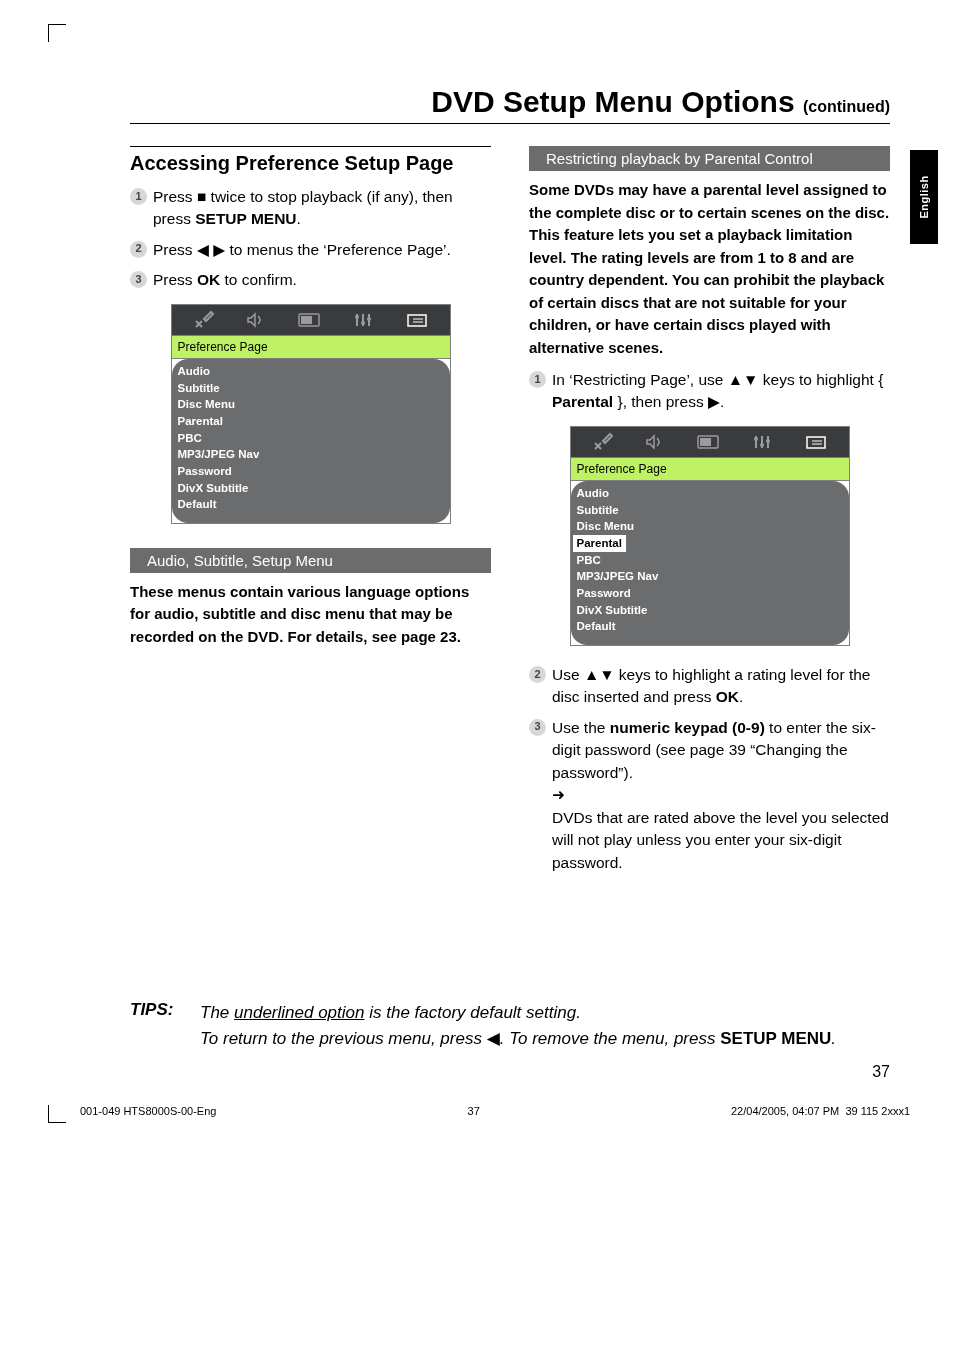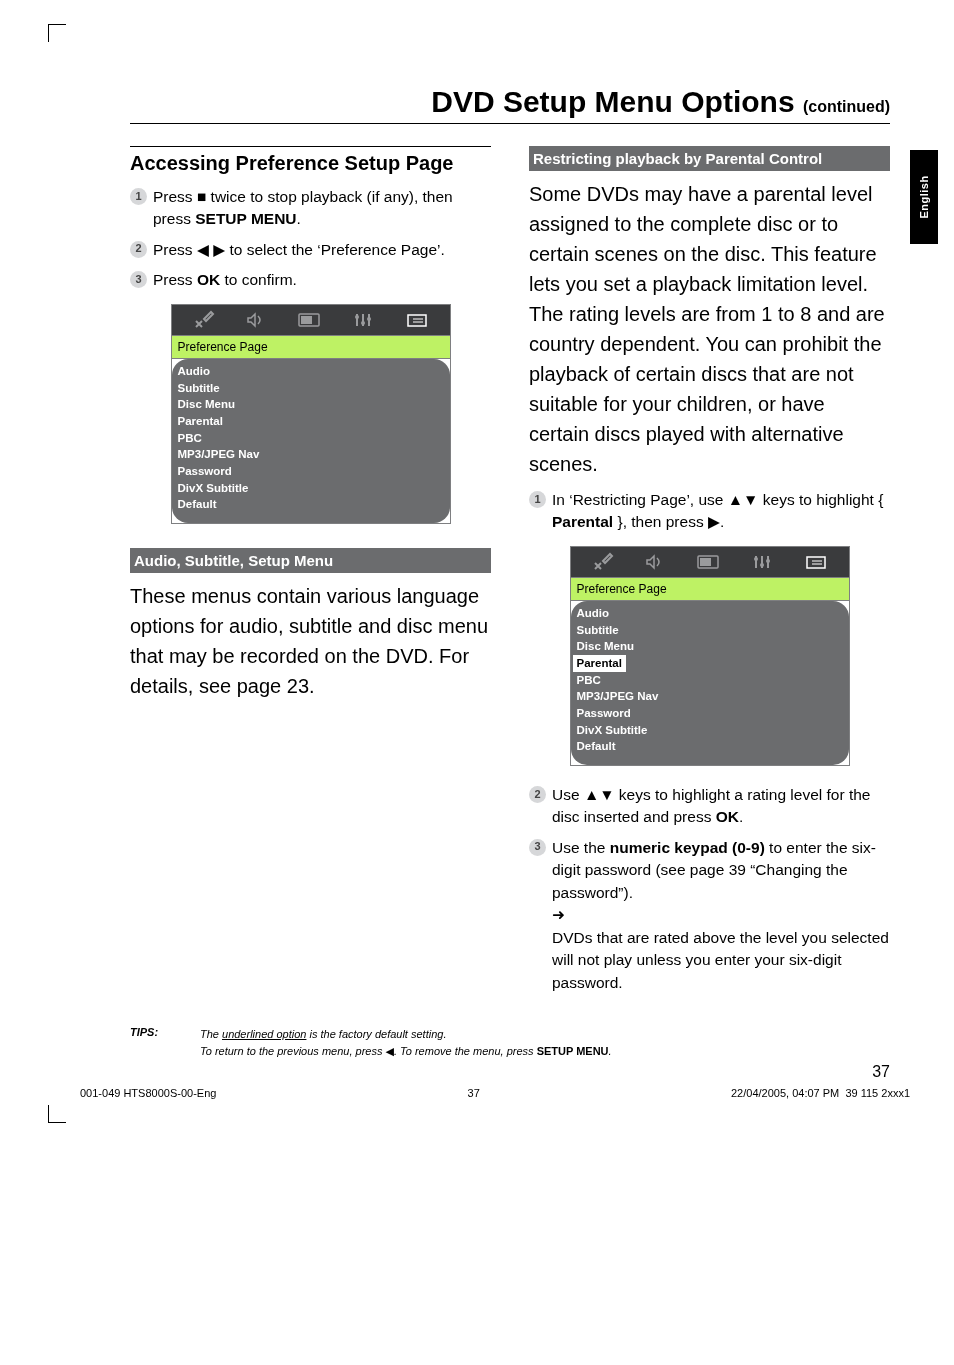--- a/index.html
+++ b/index.html
@@ -18,48 +18,48 @@
   .col { flex: 1 1 0; min-width: 0; }
 
   .h2block { border-top: 1.5px solid #000; padding-top: 4px; margin-bottom: 10px; }
   .h2 { font-size: 20px; font-weight: 700; line-height: 1.25; }
 
   .step { display: flex; align-items: flex-start; gap: 6px; margin-bottom: 8px; font-size: 15.5px; line-height: 1.45; }
   .bullet { flex: 0 0 17px; height: 17px; border-radius: 50%; background: #d6d7d9; color: #444; font-weight: 700; font-size: 11px; display: flex; align-items: center; justify-content: center; margin-top: 2px; }
   .step p { flex: 1; }
   .arrow-result { display:inline-block; font-weight:400; }
 
-  .para { font-size: 20px; line-height: 1.5; margin-bottom: 10px; }
+  .para { font-size: 15px; line-height: 1.5; margin-bottom: 10px; font-weight: bold; }
 
   .menu-box { border: 1px solid #7e7f81; width: 280px; margin: 12px auto 18px; font-family: Arial, sans-serif; }
   .menu-tabs { background: #3a3b3d; height: 30px; display: flex; align-items: center; justify-content: space-around; padding: 0 6px; }
   .menu-tabs svg { display:block; }
   .menu-header { background: #bef264; color:#000; font-weight: 400; font-size: 12px; padding: 4px 6px; border-top:1px solid #7e7f81; border-bottom:1px solid #7e7f81;}
   .menu-body { background: #6b6c6e; color: #fff; font-weight: 700; font-size: 11.5px; line-height: 1.45; padding: 4px 6px 10px; display:flex;border-radius:16px; }
   .menu-body .left-items { width: 55%; }
   .menu-body .right-items { width: 45%; background:#fff; color:#000; font-weight:700; border:1px solid #666; margin:-2px -2px 4px 2px; }
   .menu-body .right-items .opt { padding: 0 4px; }
   .menu-body .hl { background:#fff; color:#000; display:inline-block; padding:0 4px; margin: -1px -4px; }
   .menu-body .sel { background:#6b6c6e; color:#fff; }
 
-  .band { background: #6b6c6e; color: #fff; font-weight: 700; font-size: 15px; padding: 4px 4px; margin: 24px 0 8px; }
+  .band { background: #6b6c6e; color: #fff; font-weight: 400; font-size: 15px; padding: 4px 17px; margin: 24px 0 8px; }
 
   .lang-tab { position: absolute; right: 16px; top: 150px; width: 28px; height: 94px; background: #000; color: #fff; font-size: 11px; font-weight: 700; display: flex; align-items: center; justify-content: center; }
   .lang-tab span { transform: rotate(-90deg); letter-spacing: 0.5px; }
 
-  .tips { position: absolute; left: 130px; bottom: 88px; width: 740px; font-size: 11px; font-style: italic; }
+  .tips { position: absolute; left: 130px; bottom: 96px; width: 740px; font-size: 17px; font-style: italic; }
   .tips .row1 { display:flex; gap: 22px; }
   .tips .lbl { font-weight: 700; font-style: italic; width: 48px; }
   .tips .body { flex:1; line-height:1.5; }
   .tips .ul { text-decoration: underline; text-align: center; }
   .tips b { font-weight:700; font-style: normal; }
 
   .pagenum { position: absolute; right: 64px; bottom: 66px; font-size: 16px; }
 
-  .footer-meta { position: absolute; left: 80px; bottom: 48px; width: 830px; font-size: 11px; color:#000; display:flex; justify-content:space-between; }
+  .footer-meta { position: absolute; left: 80px; bottom: 30px; width: 830px; font-size: 11px; color:#000; display:flex; justify-content:space-between; }
   .glyph { font-family: Arial, sans-serif; }
 </style>
 </head>
 <body>
 
 <div class="page">
 
   <div class="crop tl"></div>
   <div class="crop bl"></div>
 
@@ -84,21 +84,21 @@
 
         <div class="step">
           <div class="bullet">1</div>
           <p>
             <span>Press </span><span class="glyph">■</span><span>  twice to stop playback (if any), then press </span><b>SETUP MENU</b><span>.</span>
           </p>
         </div>
         <div class="step">
           <div class="bullet">2</div>
           <p>
-            <span>Press </span><span class="glyph">◀ ▶</span><span> to select the ‘Preference Page’.</span>
+            <span>Press </span><span class="glyph">◀ ▶</span><span> to menus the ‘Preference Page’.</span>
           </p>
         </div>
         <div class="step">
           <div class="bullet">3</div>
           <p>
             <span>Press </span><b>OK</b><span> to confirm.</span>
           </p>
         </div>
 
         <div class="menu-box">

